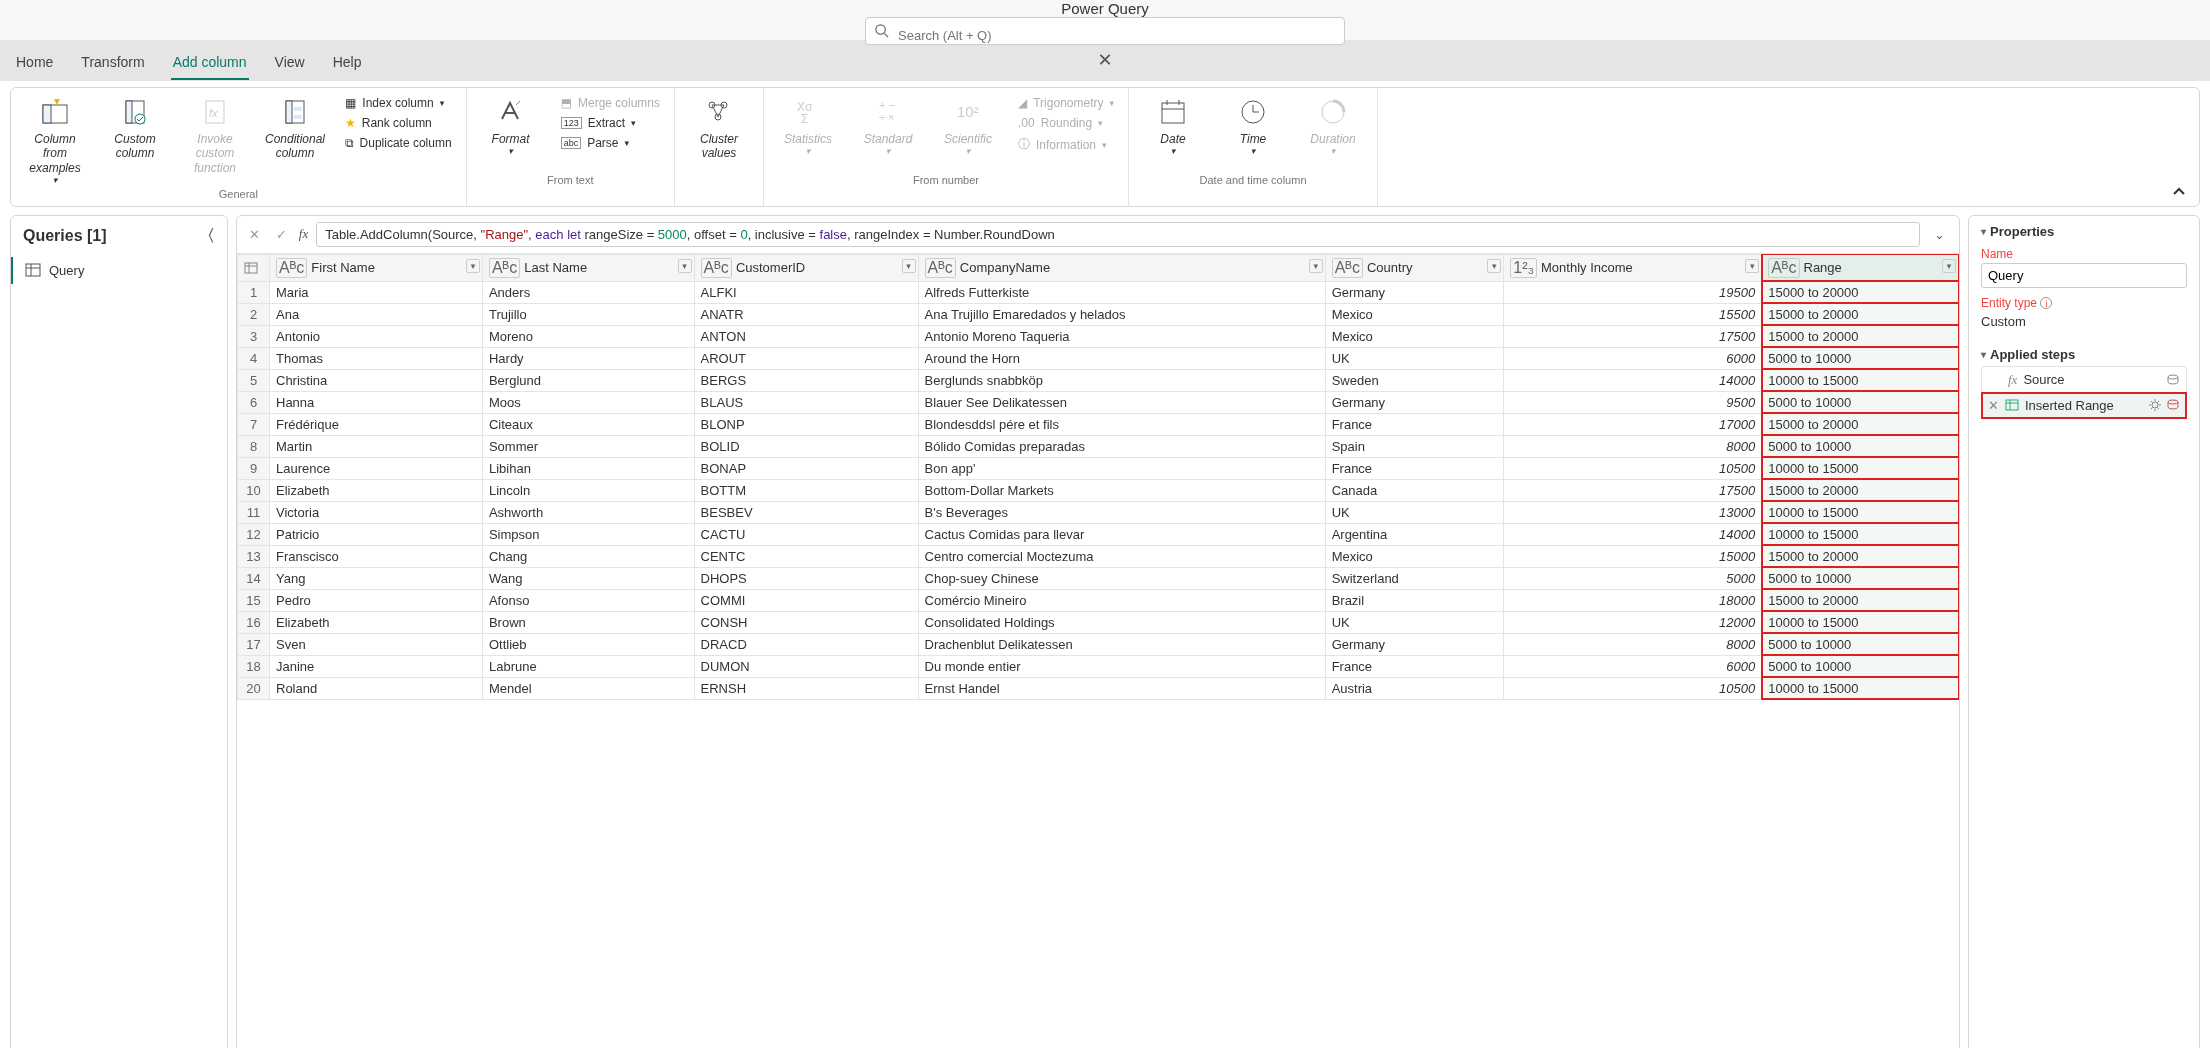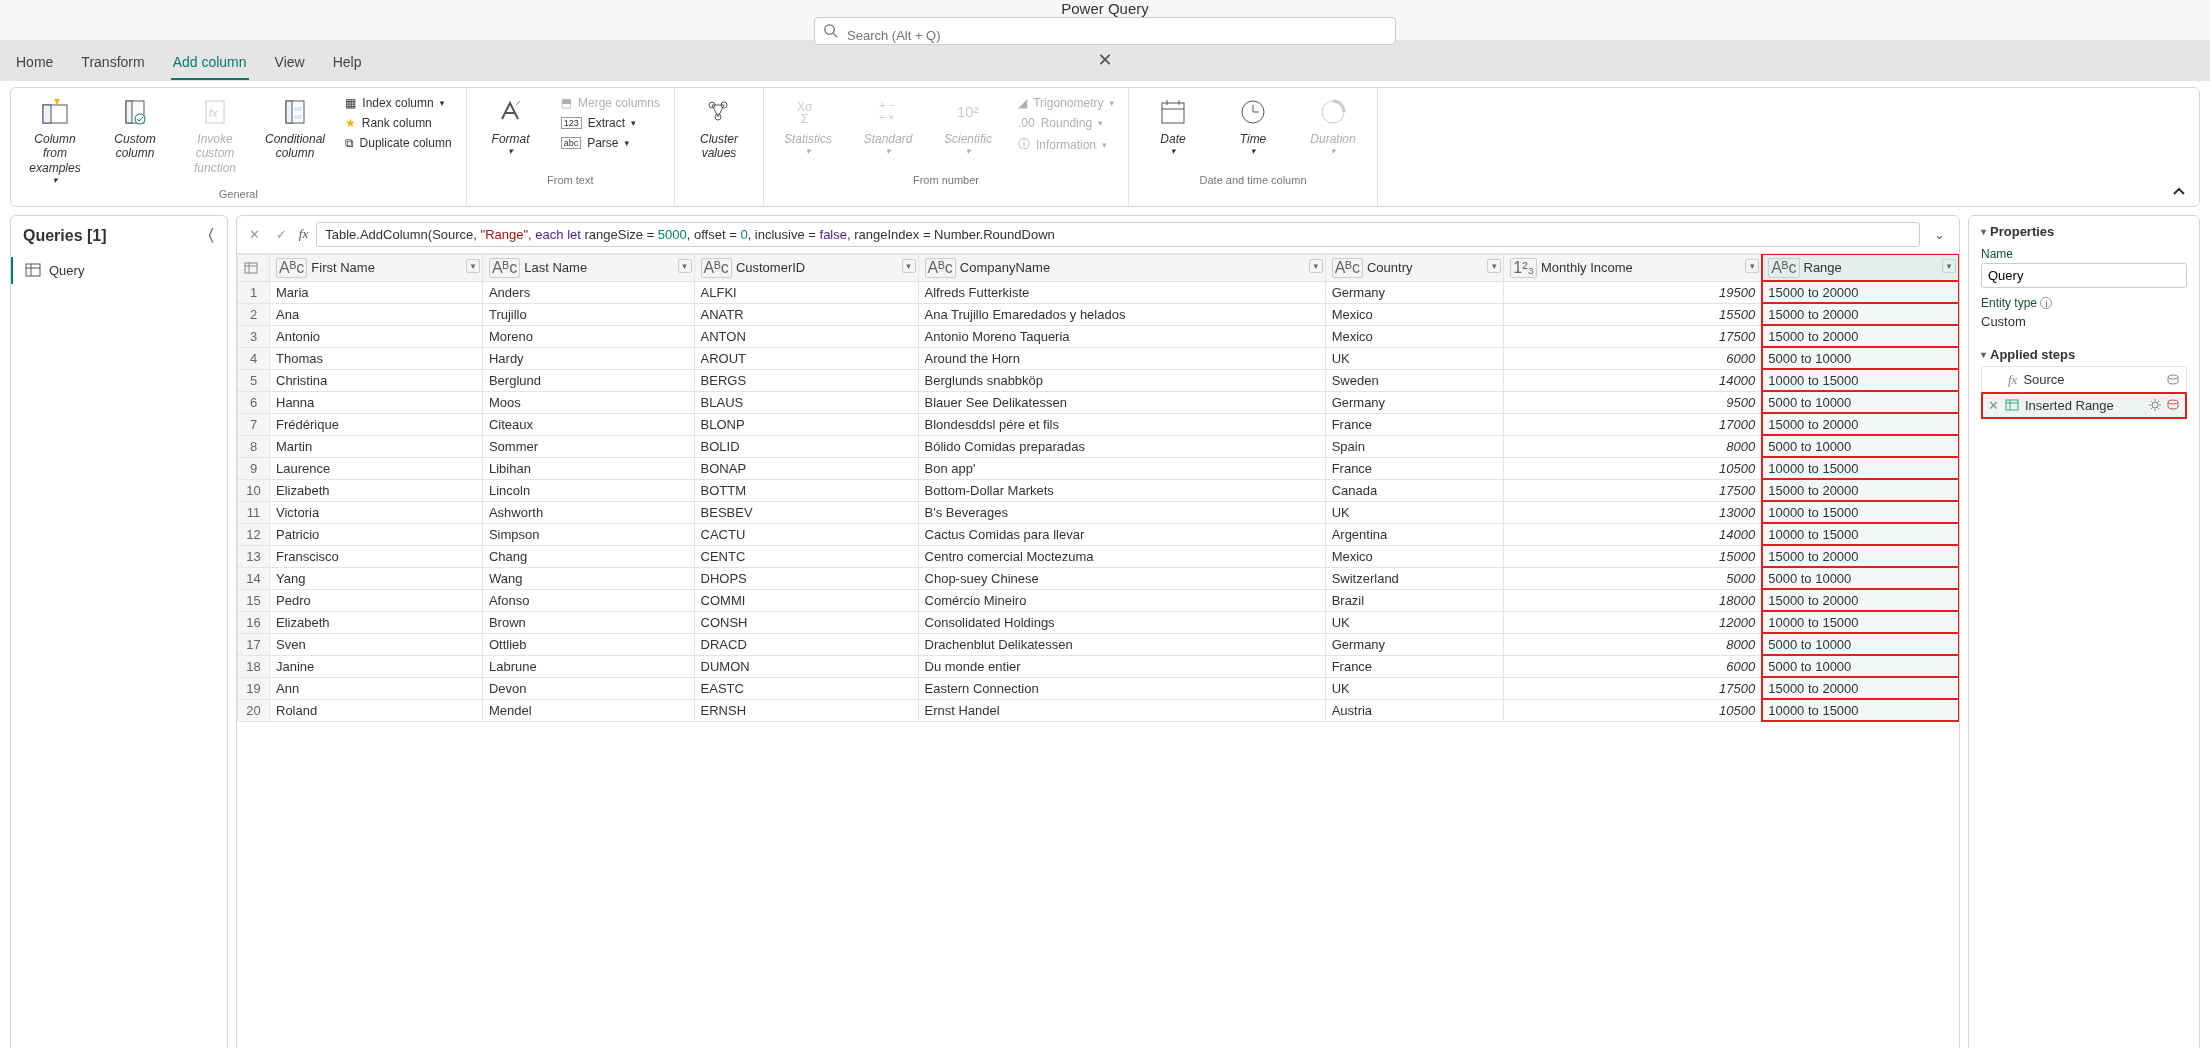--- a/index.html
+++ b/index.html
@@ -2,21 +2,21 @@
 <html><head>
 <meta charset="utf-8">
 <style>
 * { box-sizing: border-box; margin: 0; padding: 0; font-family: "Segoe UI", Arial, sans-serif; }
 body { background: #fff; font-size: 13px; color: #333; overflow: hidden; }
 
 
 .titlebar { display: flex; align-items: center; height: 40px; padding: 0 12px; background: #f7f7f7; flex-direction: column; }
 .titlebar .title { font-size: 15px; color: #333; }
 .titlebar .search { margin: 0 auto; position: relative; }
-.titlebar .search input { width: 582px; height: 28px; padding: 8px 10px 0 32px; border: 1px solid #ccc; border-radius: 4px; font-size: 13px; background: #fff; }
+.titlebar .search input { width: 480px; height: 28px; padding: 8px 10px 0 32px; border: 1px solid #ccc; border-radius: 4px; font-size: 13px; background: #fff; }
 .titlebar .search .sicon { position: absolute; left: 9px; top: 6px; color: #666; }
 .titlebar .close { font-size: 18px; color: #555; cursor: pointer; padding: 4px 8px; }
 
 
 .tabs { display: flex; gap: 24px; padding: 8px 14px 0 14px; background: #e5e5e5; border-bottom: 1px solid transparent; }
 .tabs .tab { font-size: 14px; padding: 6px 2px 8px 2px; cursor: pointer; color: #444; }
 .tabs .tab.active { color: #0a7a68; border-bottom: 2px solid #0a7a68; font-weight: 500; }
 
 
 .ribbon { display: flex; border: 1px solid #d6d6d6; border-radius: 6px; margin: 6px 10px 8px 10px; background: #fff; position: relative; }
@@ -62,21 +62,21 @@
 table.data th.sel { background: #e3efe9; }
 table.data td.sel { background: #f3f8f5; }
 table.data .hl { outline: 2px solid #e02020; outline-offset: -1px; }
 .corner { width: 32px; background: #f5f5f5; }
 
 .settings { width: 232px; }
 .settings .phead { display: flex; justify-content: space-between; align-items: center; padding: 10px 12px; font-size: 16px; font-weight: 600; }
 .settings .sect { padding: 4px 12px 10px 12px; }
 .settings .sect h4 { font-size: 13px; font-weight: 600; padding: 4px 0; display: flex; align-items: center; gap: 4px; }
 .settings .sect h4::before { content: "▾"; font-size: 10px; color: #666; }
-.settings label { font-size: 12px; color: #14532d; display: block; margin: 4px 0 2px 0; }
+.settings label { font-size: 12px; color: #ef4444; display: block; margin: 4px 0 2px 0; }
 .settings input.txt { width: 100%; border: 1px solid #ccc; border-radius: 3px; padding: 4px 6px; font-size: 13px; }
 .settings .steps { border: 1px solid #e4e4e4; border-radius: 3px; }
 .settings .step { display: flex; align-items: center; gap: 6px; padding: 5px 6px; font-size: 13px; cursor: pointer; }
 .settings .step .sx { color: #888; font-style: italic; font-family: serif; }
 .settings .step .ics { margin-left: auto; display: flex; gap: 4px; color: #777; }
 .settings .step.sel { background: #eef4f1; outline: 2px solid #e02020; outline-offset: -1px; }
 
 svg { display: block; }
 </style>
 </head>
@@ -580,30 +580,20 @@
             </tr>
             <tr>
               <td class="rownum">18</td>
               <td>Janine</td>
               <td>Labrune</td>
               <td>DUMON</td>
               <td>Du monde entier</td>
               <td>France</td>
               <td class="num">6000</td>
               <td class="sel hl">5000 to 10000</td>
-            </tr>
-            <tr>
-              <td class="rownum">19</td>
-              <td>Ann</td>
-              <td>Devon</td>
-              <td>EASTC</td>
-              <td>Eastern Connection</td>
-              <td>UK</td>
-              <td class="num">17500</td>
-              <td class="sel hl">15000 to 20000</td>
             </tr>
             <tr>
               <td class="rownum">20</td>
               <td>Roland</td>
               <td>Mendel</td>
               <td>ERNSH</td>
               <td>Ernst Handel</td>
               <td>Austria</td>
               <td class="num">10500</td>
               <td class="sel hl">10000 to 15000</td>

